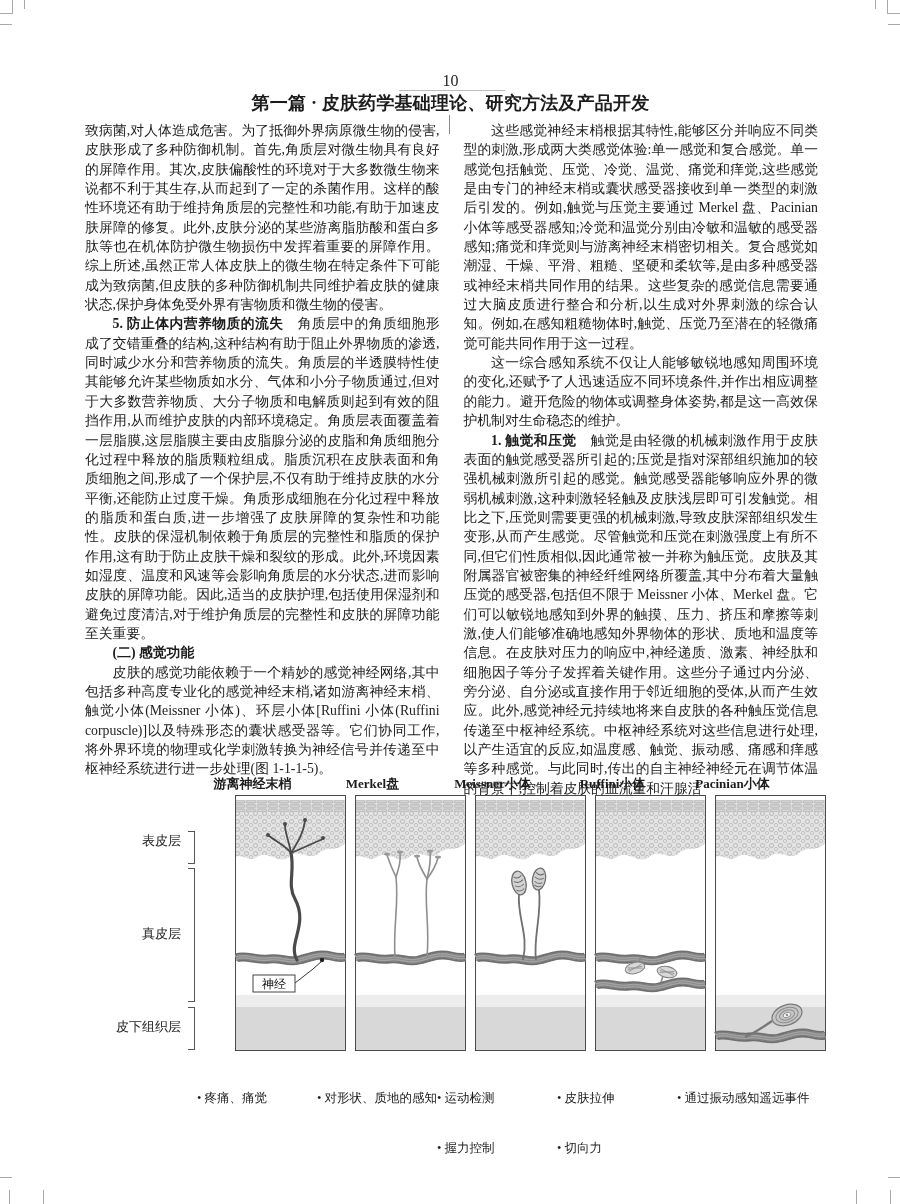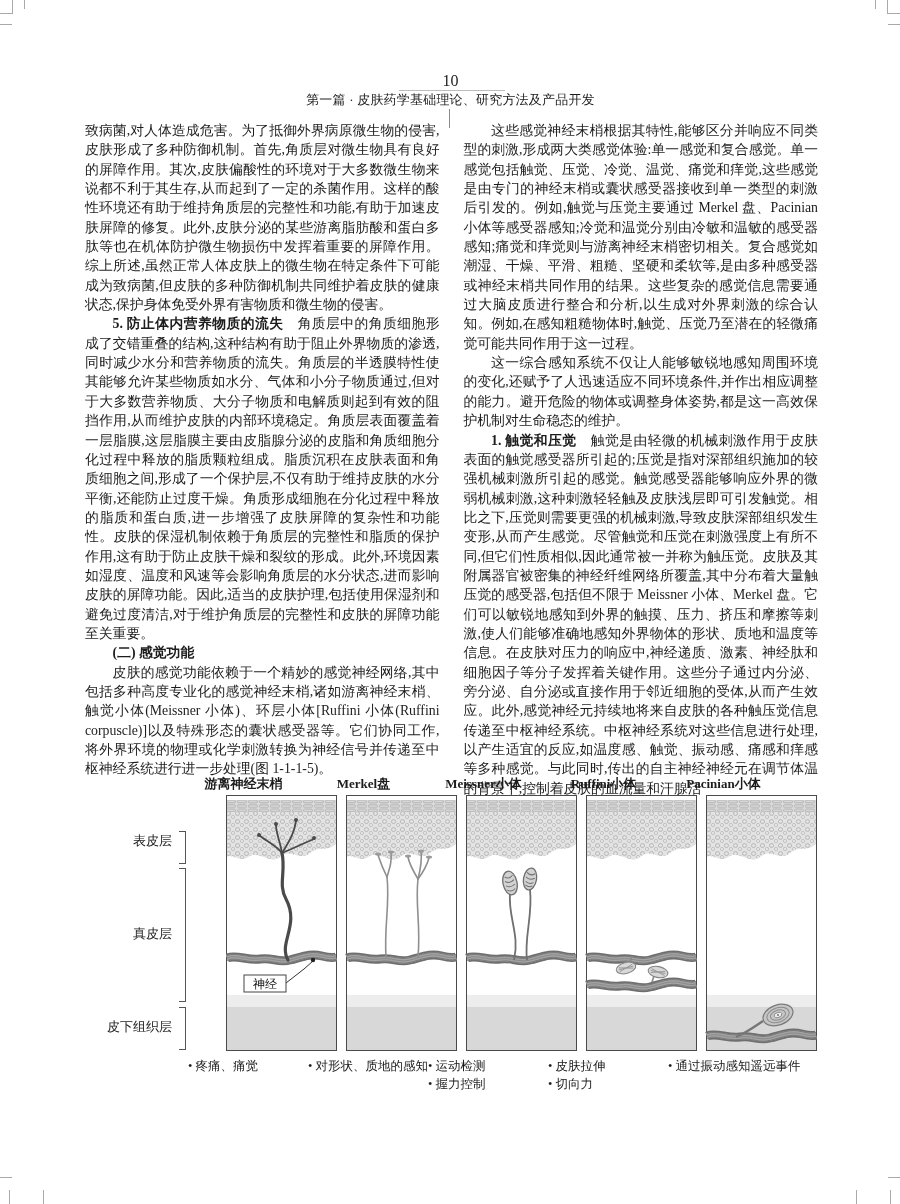--- a/index.html
+++ b/index.html
@@ -9,39 +9,39 @@
     font-family:"Liberation Serif","DejaVu Serif",serif; color:#1c1c1c;
     overflow:hidden;
   }
   
   .crop { position:absolute; background:#a9a9a9; }
   
   .header { position:absolute; top:72px; left:85px; width:731px; height:22px;
             display:flex; align-items:center;flex-direction:column; }
   .page-num { font-size:16px; color:#222; flex:0 0 auto; }
   .hline1 { width:106px; height:1px; background:#bdbdbd; margin:0 12px 0 14px; flex:0 0 auto; }
-  .header-title { font-weight:normal; font-size:13px; white-space:nowrap; letter-spacing:.2px; flex:0 0 auto; }
+  .header-title { font-weight:bold; font-size:18px; white-space:nowrap; letter-spacing:.2px; flex:0 0 auto; }
   .vbar { width:1px; height:19px; background:#8a8a8a; margin:0 11px 0 9px; flex:0 0 auto; }
   .hline2 { flex:1 1 auto; height:4px; background:#cacaca; border-top:1px solid #bdbdbd; }
   
   .columns { position:absolute; top:121px; left:85px; width:733px; display:flex; gap:24px; }
   .col { width:360px; font-size:13.8px; line-height:19.35px; text-align:justify; }
   .para { margin:0; }
   .para.indent { text-indent:2em; }
   .para.heading { font-weight:bold; }
   .para .lead { font-weight:bold;margin-top:36px; }
   
-  .figure { position:absolute; left:86px; top:775px; width:730px; }
+  .figure { position:absolute; left:95px; top:775px; width:730px; }
   .fig-titles { display:grid; grid-template-columns:repeat(5,111px); column-gap:9px;
                 margin-left:102px; height:17px; }
   .fig-title { text-align:center; font-weight:bold; font-size:13px; white-space:nowrap; }
   .fig-canvas { margin-left:102px; margin-top:3px; line-height:0;padding-left:38px; }
   .fig-bullets { display:grid; grid-template-columns:repeat(5,111px); column-gap:9px;
                  margin-left:102px; margin-top:5px; font-size:12.5px; line-height:17.5px; }
-  .fig-bullet { white-space:nowrap; }
+  .fig-bullet { white-space:nowrap;margin-top:32px; }
   .fig-caption { text-align:center; font-size:13px; color:#2a2a2a; margin-top:12px; }
   .layer-label { position:absolute; width:86px; text-align:right; font-size:13px; color:#222;
                  white-space:nowrap; }
   .bracket { position:absolute; left:93px; width:7px;
              border-top:1px solid #555; border-right:1px solid #555; border-bottom:1px solid #555; }
 </style>
 </head>
 <body>
 
 <div class="crop" style="left:24px;top:0;width:1px;height:9px;"></div>

